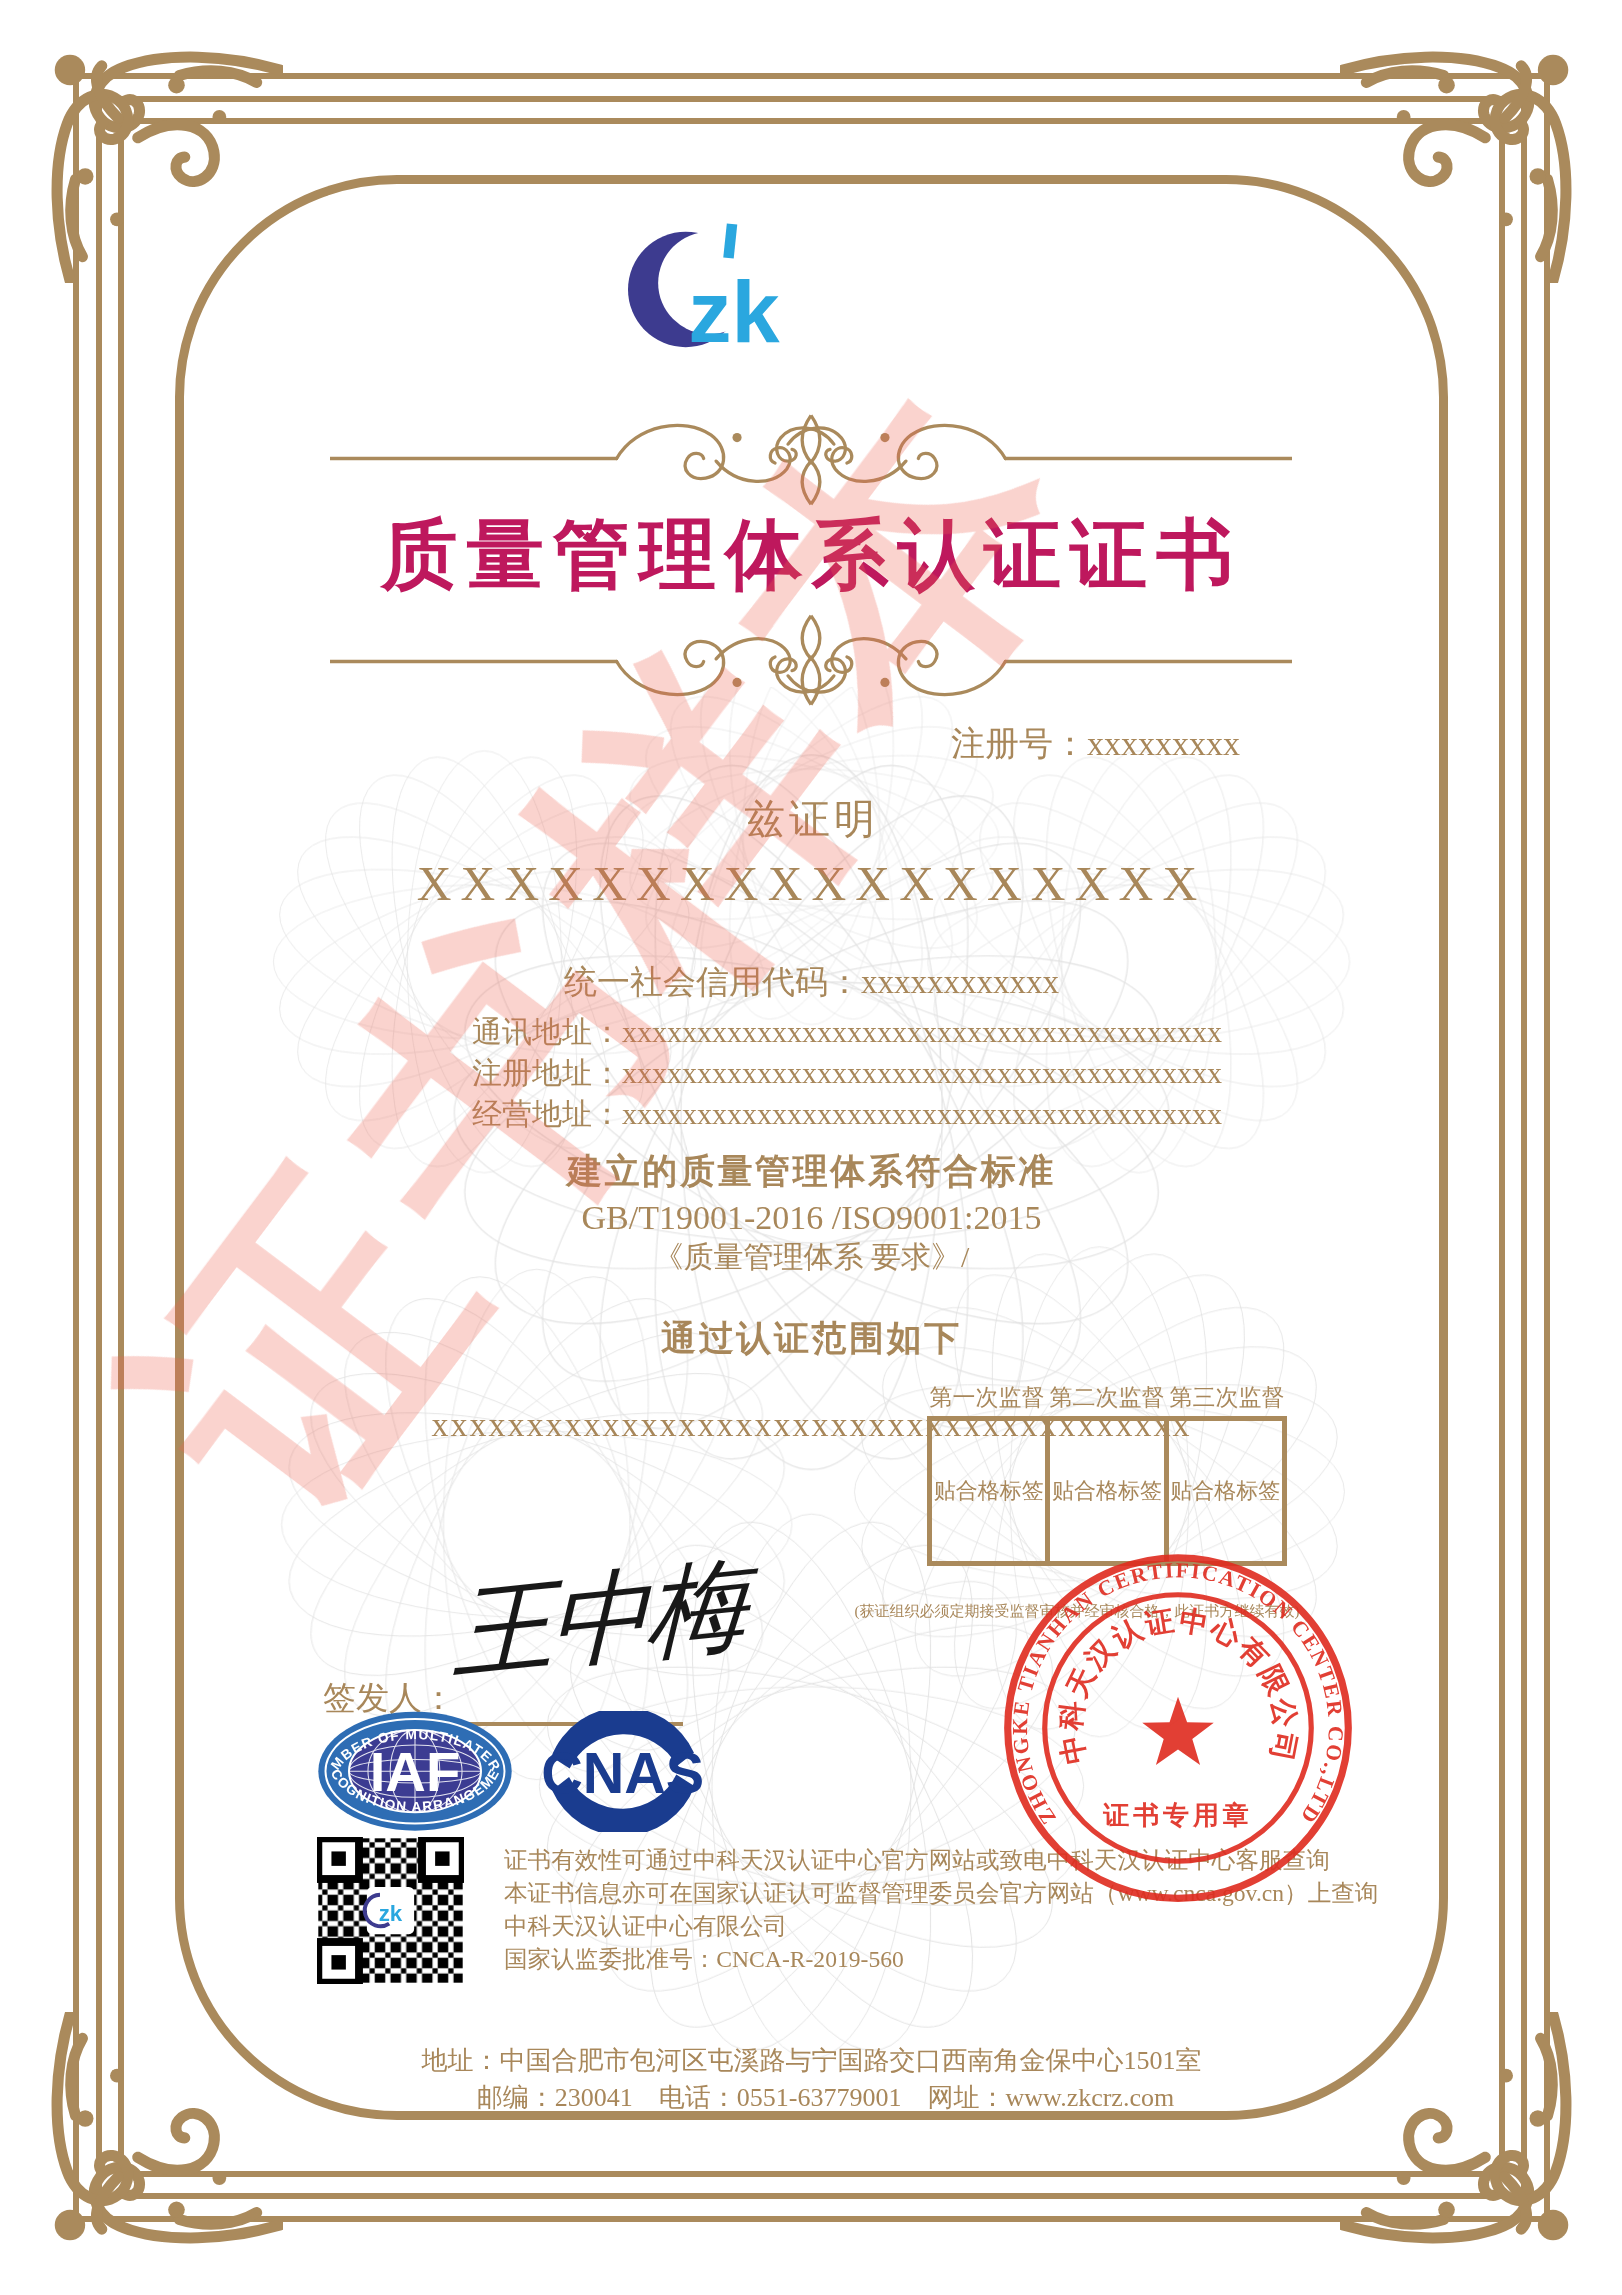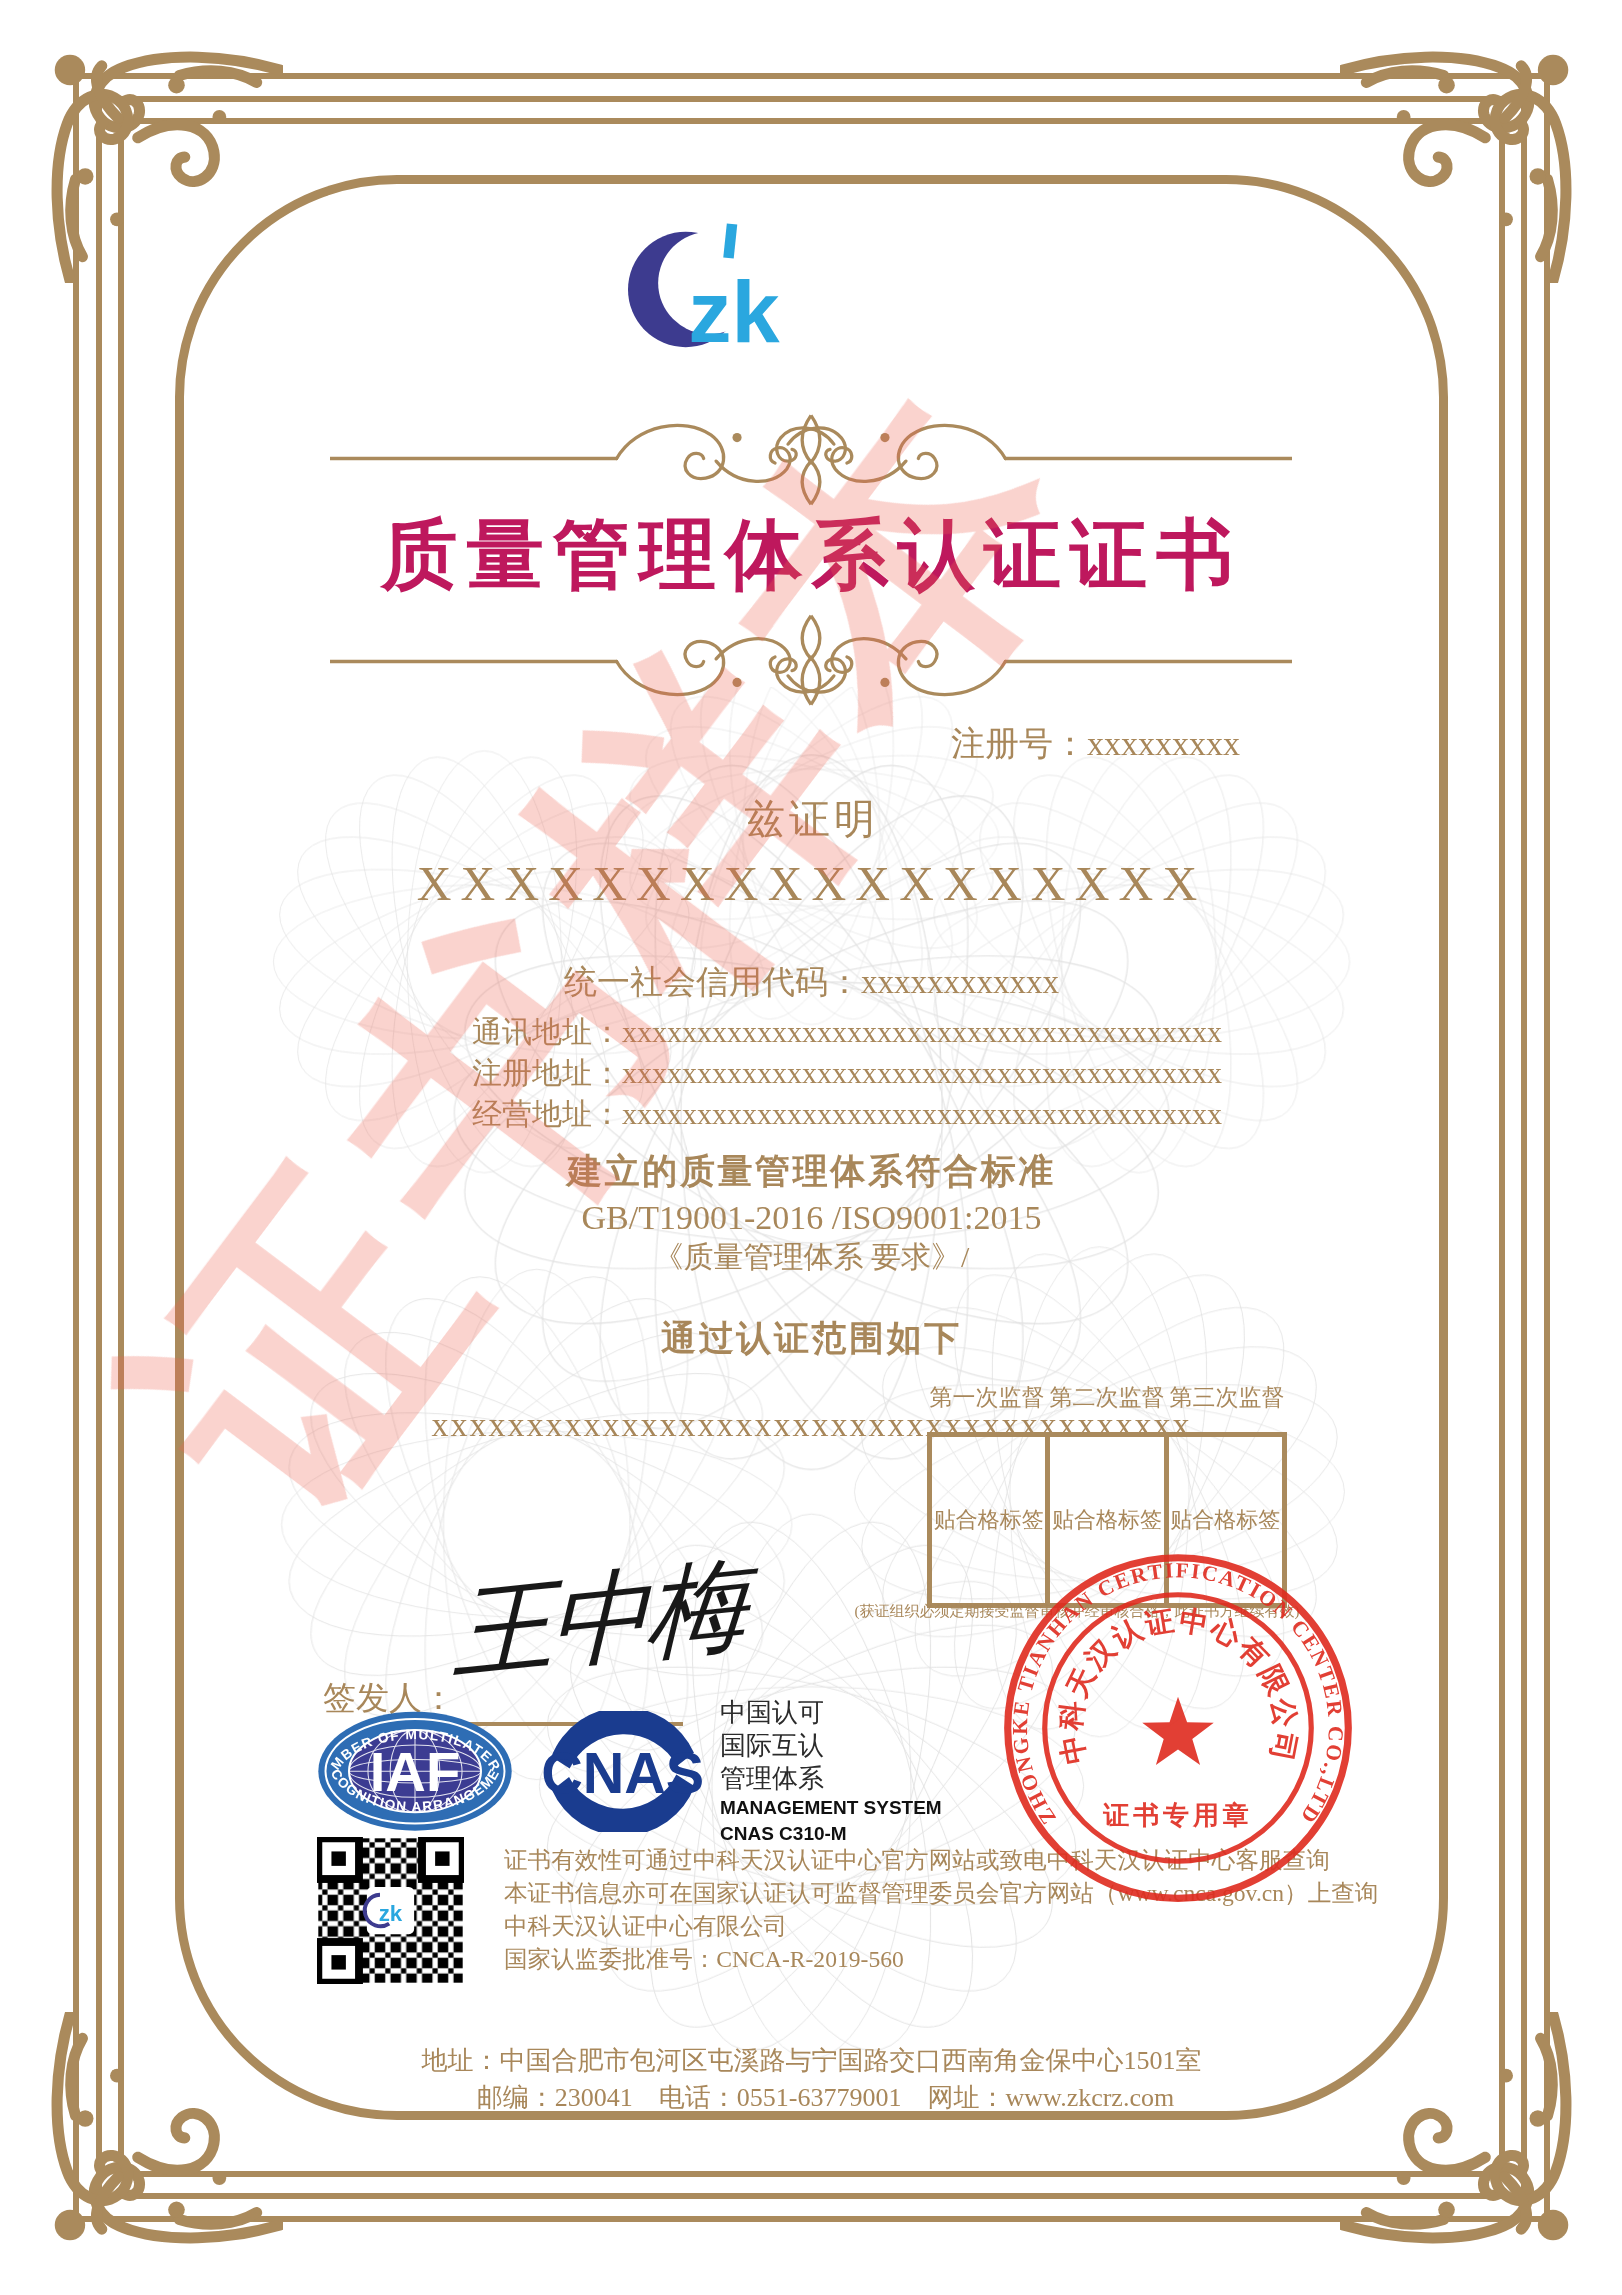--- a/index.html
+++ b/index.html
@@ -28,21 +28,21 @@
   .addr{left:472px;top:1011px;font-size:30px;line-height:41px;white-space:nowrap;}
   .std1{top:1148px;font-size:35px;font-weight:600;letter-spacing:2.6px;}
   .std2{top:1199px;font-size:34px;}
   .std3{top:1237px;font-size:30px;}
   .std4{top:1273px;font-size:30px;}
   .std5{top:1315px;font-size:35px;font-weight:600;letter-spacing:2.6px;}
   .scope{top:1406px;font-size:34px;letter-spacing:2px;}
   .dates{left:327px;top:1440px;font-size:30px;line-height:58px;white-space:nowrap;}
   .sup-headers{left:927px;top:1382px;width:360px;display:flex;font-size:23px;}
   .sup-headers div{flex:1;text-align:center;}
-  .sup-table{left:927px;top:1416px;width:360px;height:176px;border:5.9px solid #AA8A5C;display:flex;box-sizing:border-box;margin-top:16px;}
+  .sup-table{left:927px;top:1416px;width:360px;height:150px;border:5.9px solid #AA8A5C;display:flex;box-sizing:border-box;}
   .sup-table .cell{flex:1;display:flex;align-items:center;justify-content:center;font-size:22px;}
   .sup-table .cell + .cell{border-left:5.9px solid #AA8A5C;}
   .sup-note{left:838px;top:1602px;width:478px;text-align:center;font-size:15px;}
   .issuer-label{left:323px;top:1676px;font-size:33px;}
   .sig-line{left:425px;top:1722px;width:258px;height:0;border-bottom:4.6px solid #AA8A5C;}
   .signature{left:452px;top:1570px;font-size:101px;color:#181818;transform:rotate(-6deg) skewX(-6deg);
              font-style:italic;letter-spacing:-3.9px;line-height:1;}
   .cnas-texts{left:720px;top:1696px;line-height:33px;font-size:26px;white-space:nowrap;color:#2b2b2b;}
   .cnas-texts .en{font-family:"Liberation Sans","DejaVu Sans",sans-serif;font-weight:bold;font-size:19px;line-height:26px;color:#111;}
   .validity{left:504px;top:1844px;font-size:23.6px;line-height:33px;white-space:nowrap;}
@@ -271,27 +271,20 @@
     </text>
     <text x="150" y="122" text-anchor="middle" font-size="86" font-weight="bold" fill="#ffffff" font-family="Liberation Sans, DejaVu Sans, sans-serif">IAF</text>
   </svg>
 
   <svg class="abs content" style="left:533px;top:1711px;" width="180" height="121" viewBox="0 0 275 185">
     <path d="M28 70 A118 118 0 0 1 246 64 L220 84 A92 92 0 0 0 56 88 Z" fill="#1A3C8F"></path>
     <path d="M247 115 A118 118 0 0 1 29 121 L55 101 A92 92 0 0 0 219 97 Z" fill="#1A3C8F"></path>
     <text x="137" y="125" text-anchor="middle" font-size="88" font-weight="900" fill="#1A3C8F" font-family="Liberation Sans, DejaVu Sans, sans-serif">CNAS</text>
   </svg>
 
-  <div class="abs content cnas-texts">
-    <div>中国认可</div>
-    <div>国际互认</div>
-    <div>管理体系</div>
-    <div class="en">MANAGEMENT SYSTEM</div>
-    <div class="en">CNAS C310-M</div>
-  </div>
 
   <svg class="abs content" style="left:317px;top:1837px;" width="147" height="147" viewBox="0 0 224 224">
     <defs>
       <pattern id="qrp" width="24" height="24" patternUnits="userSpaceOnUse">
         <rect x="0" y="0" width="8" height="8" fill="#000"></rect>
           <rect x="16" y="0" width="8" height="8" fill="#000"></rect>
         <rect x="8" y="8" width="8" height="8" fill="#000"></rect>
           <rect x="0" y="16" width="8" height="8" fill="#000"></rect>
         <rect x="16" y="16" width="8" height="8" fill="#000"></rect>
       </pattern>

